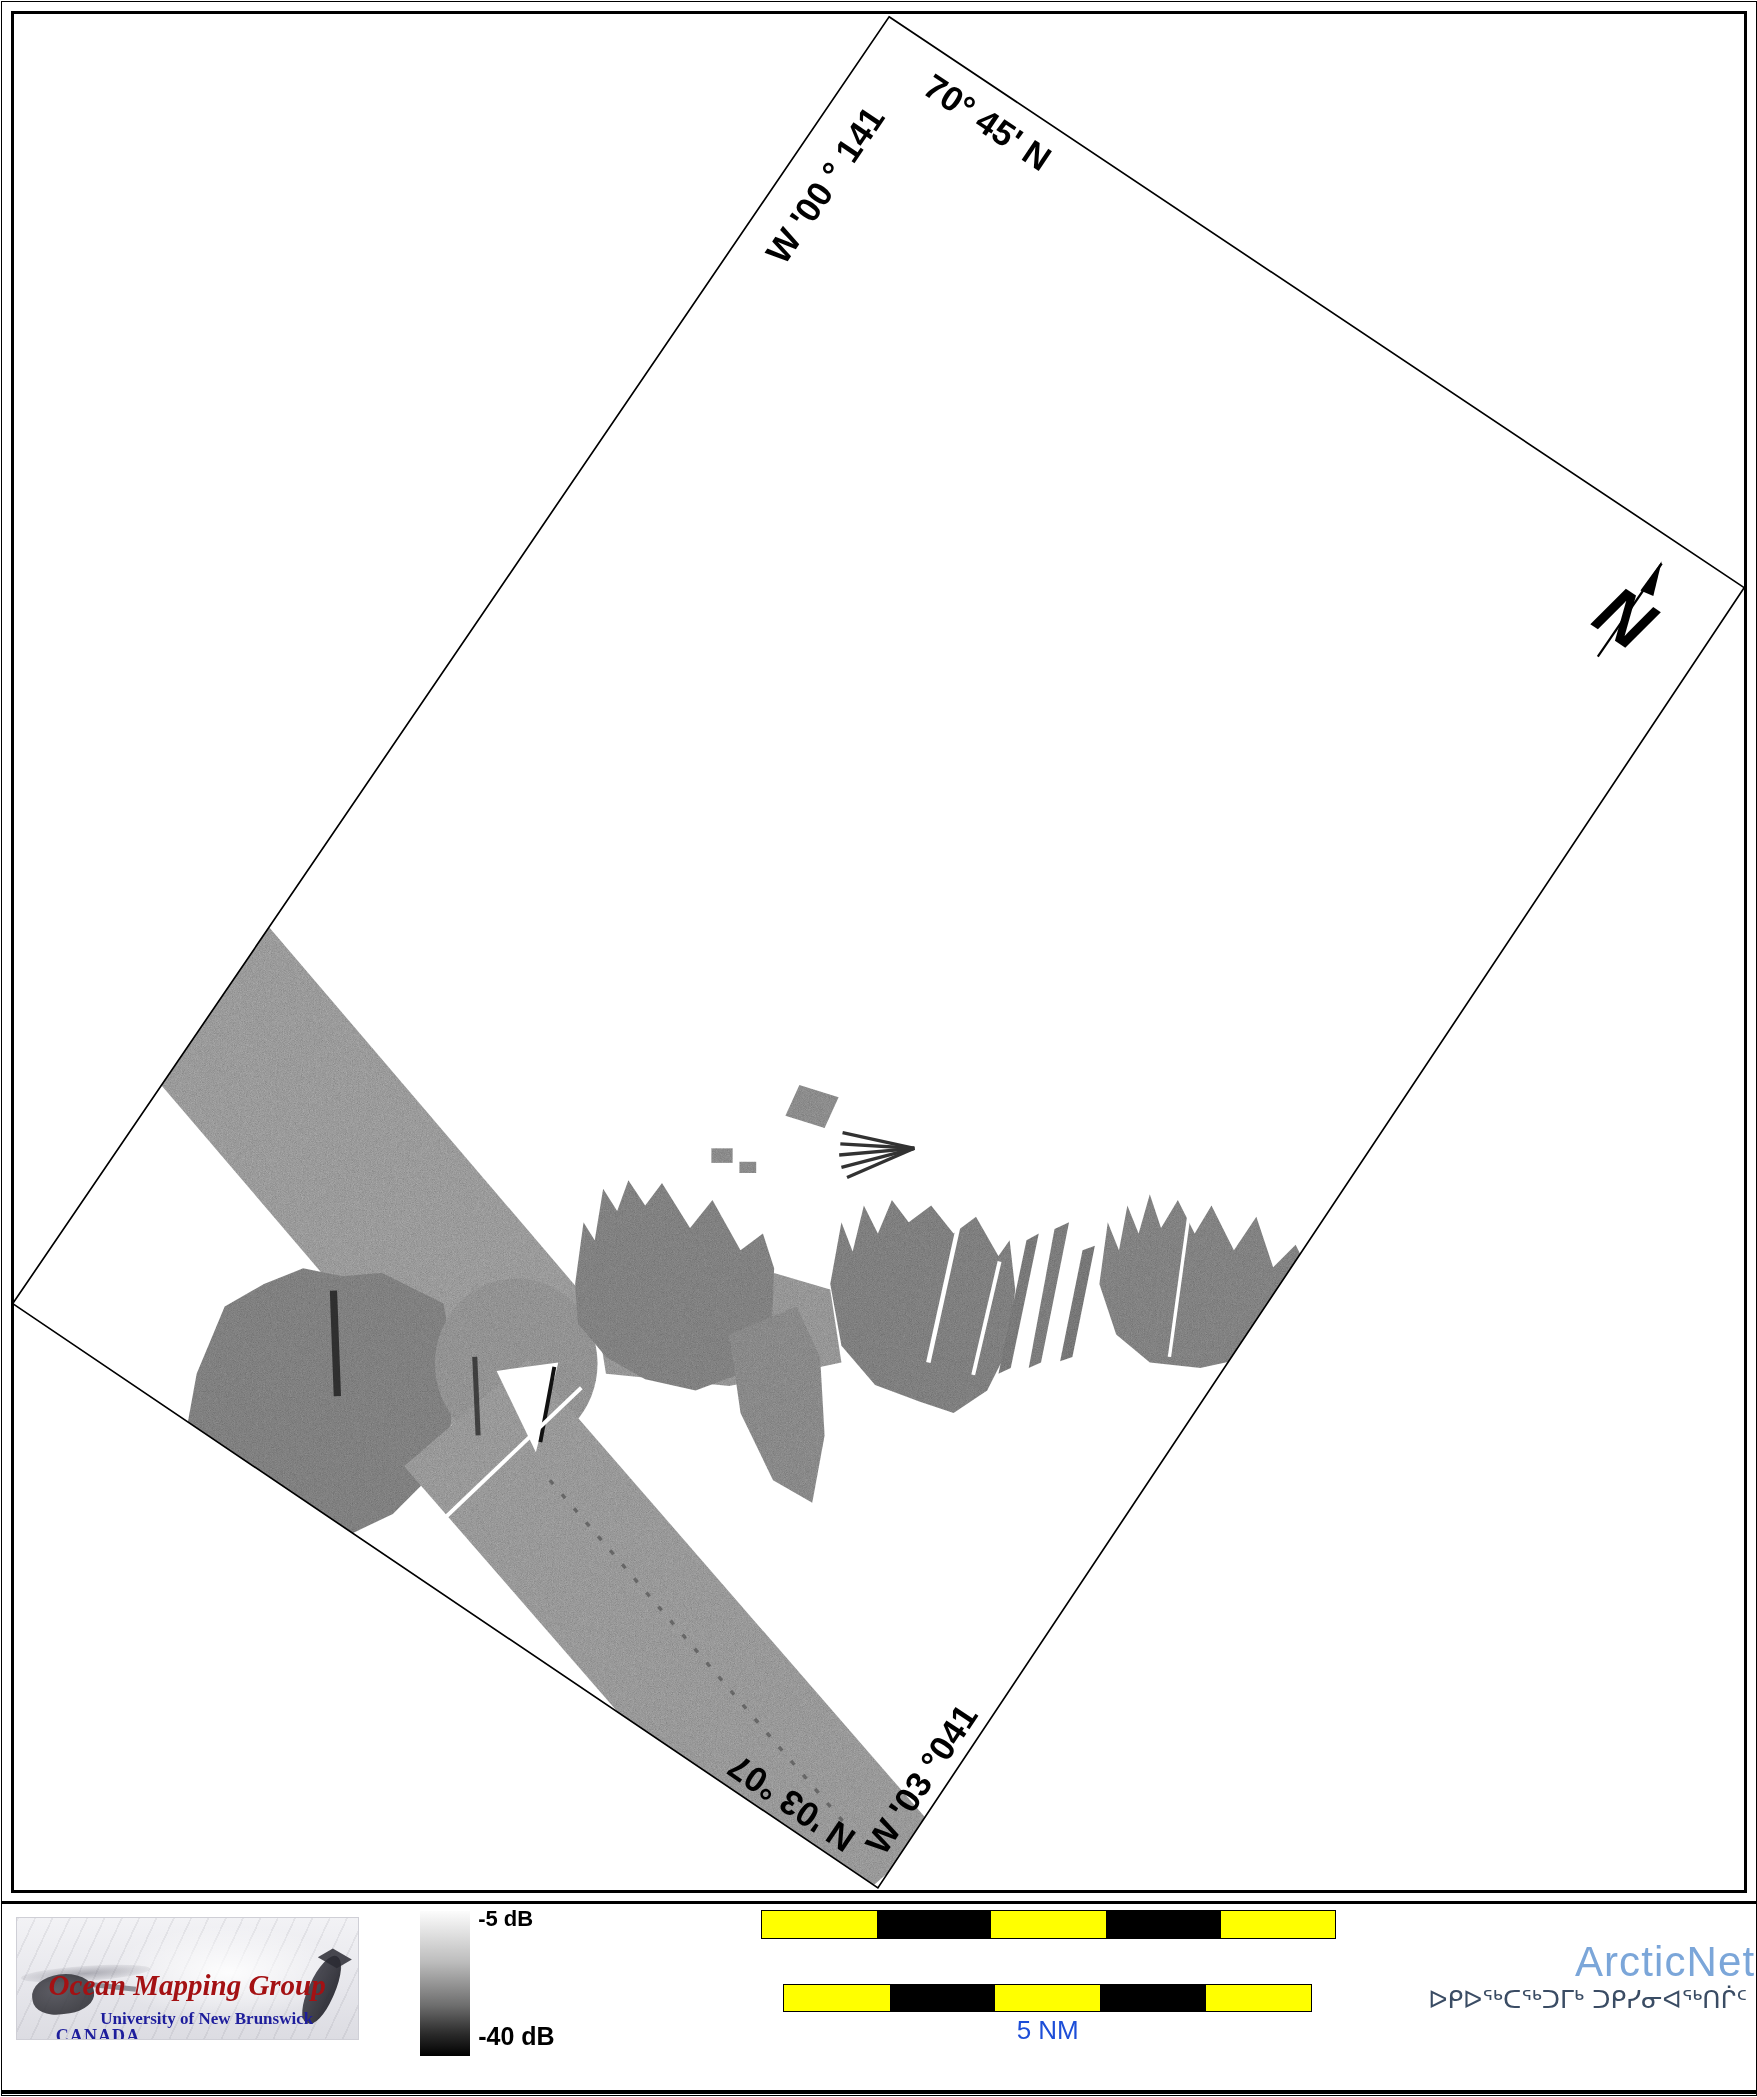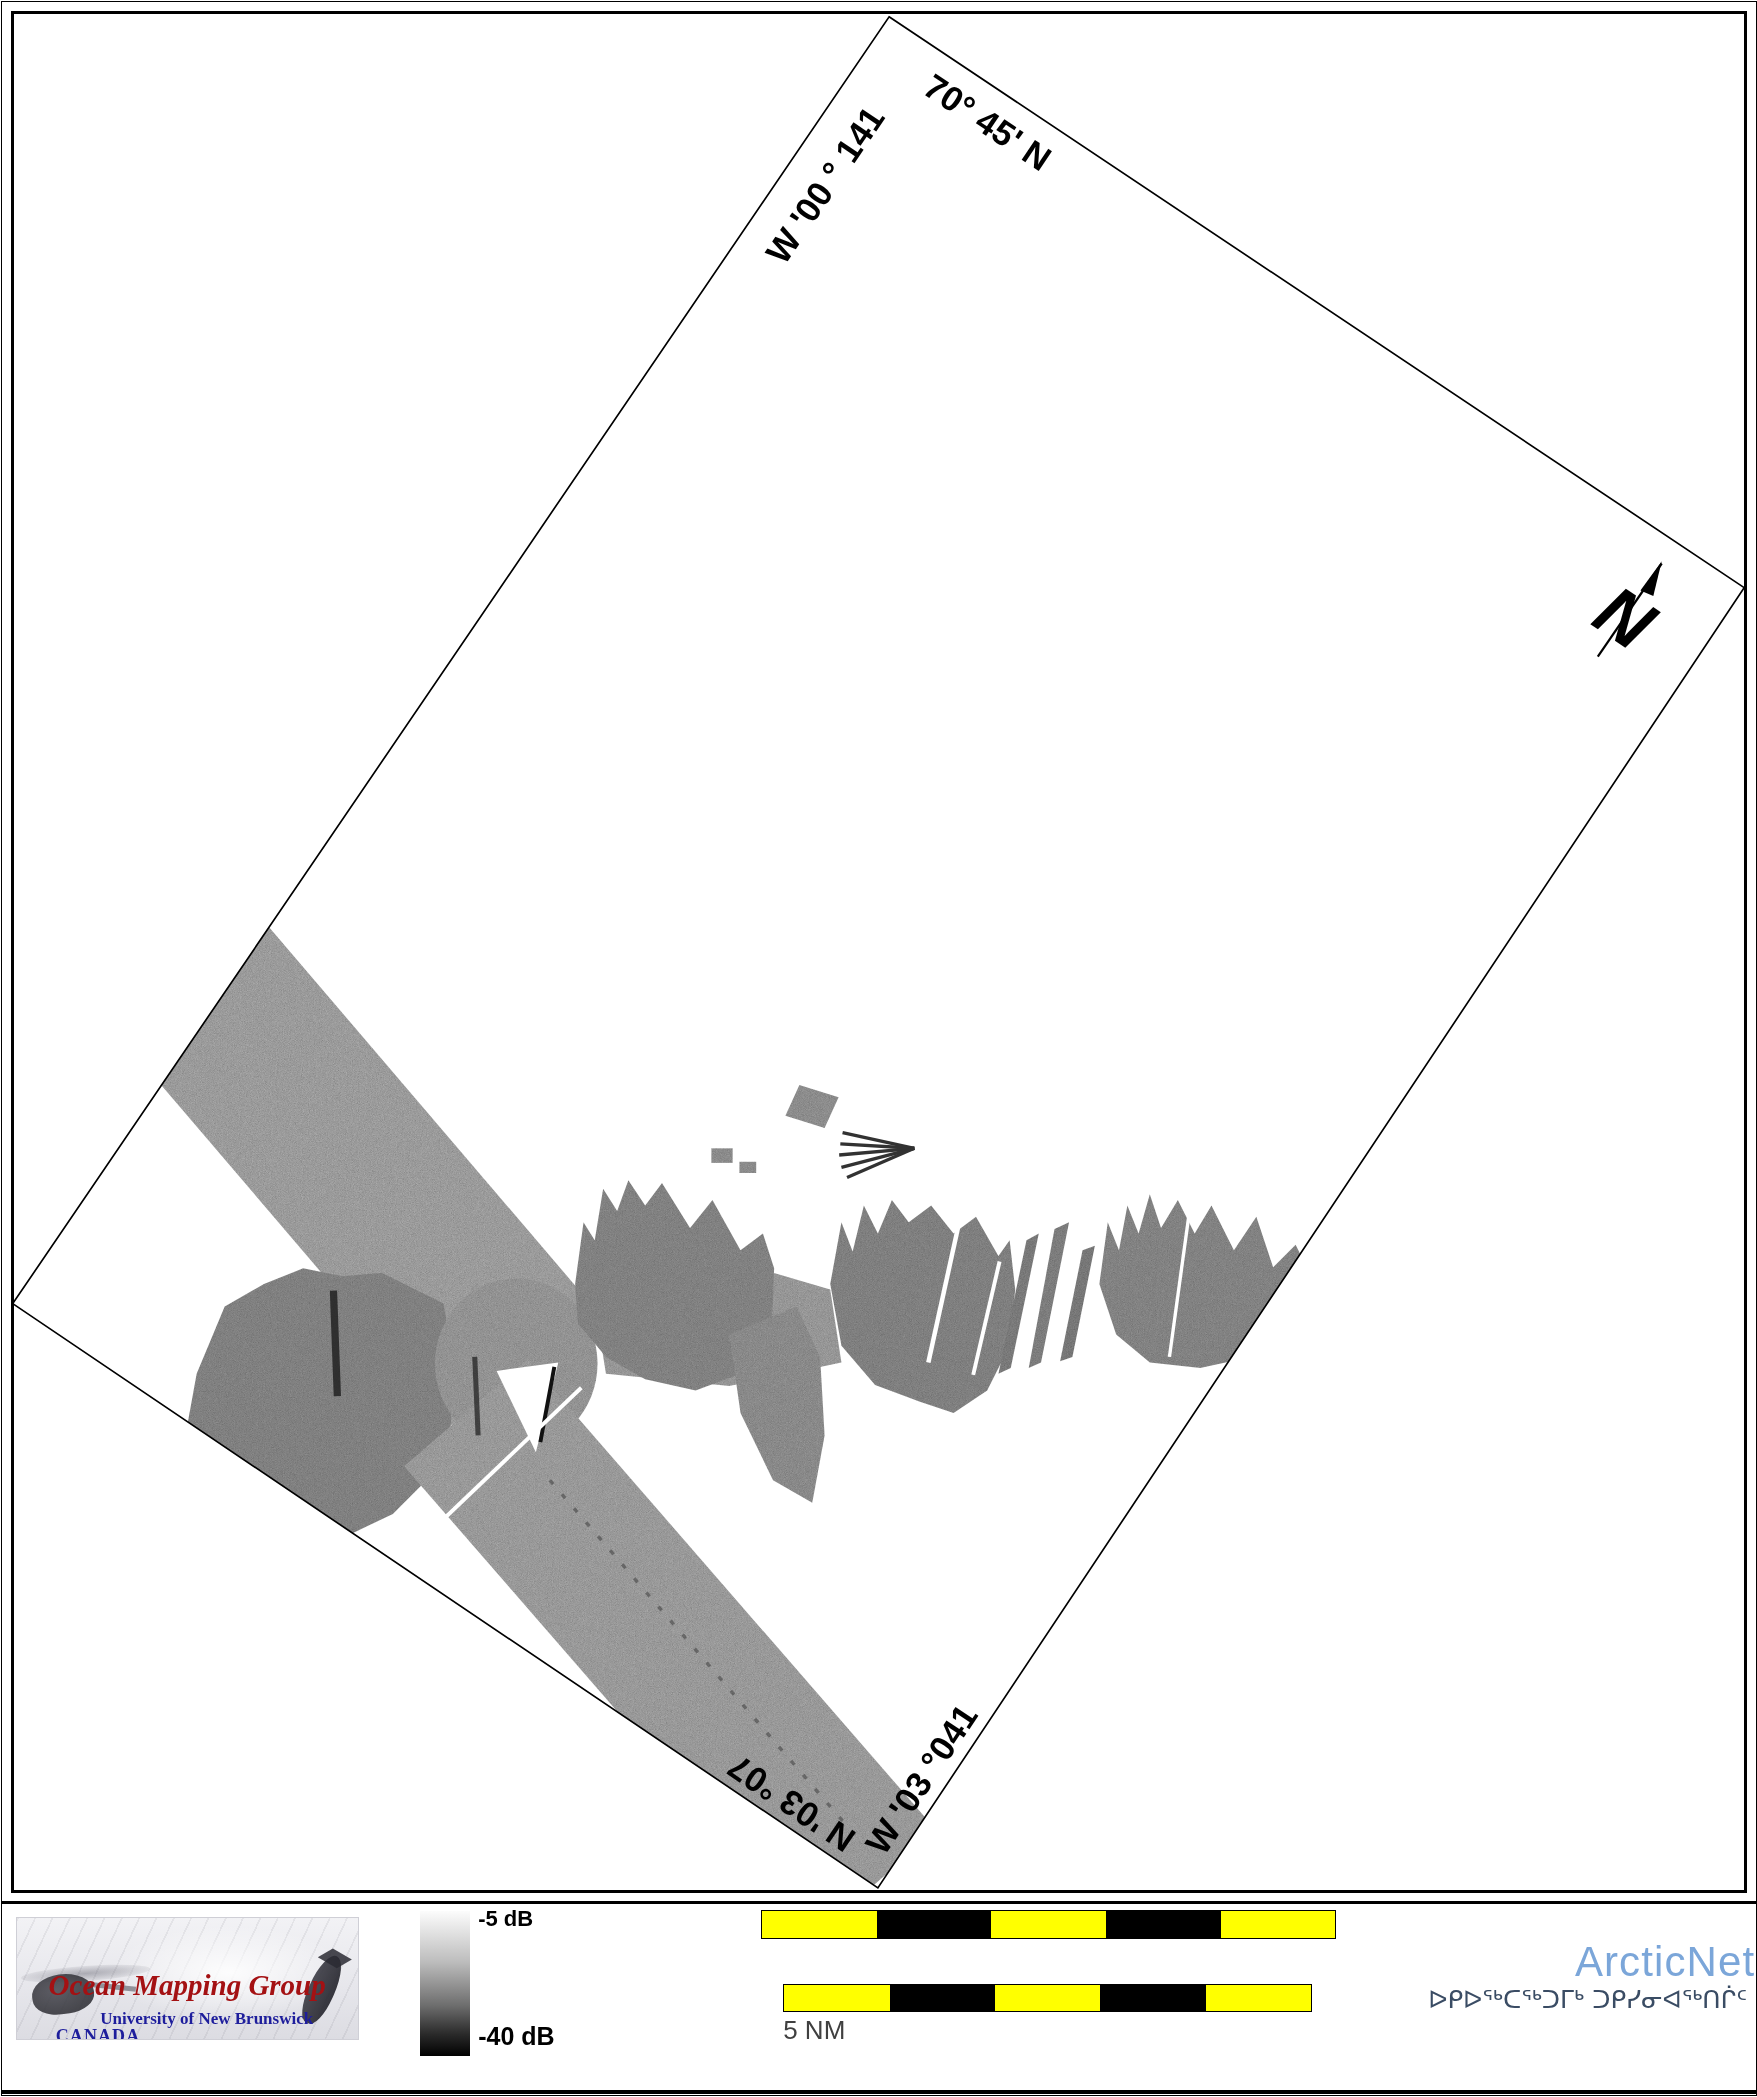--- a/index.html
+++ b/index.html
@@ -59,22 +59,22 @@
 
   
   .bar { position:absolute; border:1.7px solid #000; display:flex; }
   .bar-km { left:759px; top:7.3px; width:575px; height:29px; }
   .bar-nm { left:781px; top:81px; width:529px; height:27.5px; }
   .seg { flex:1 1 0; }
   .seg.y { background:var(--scalebar_yellow,#ffff00); }
   .seg.k { background:#000; }
   .bar-label-km { position:absolute; left:759px; width:575px; top:39px; text-align:center;
     font-size:26px; color:#000; }
-  .bar-label-nm { position:absolute; left:781px; width:529px; top:112px; 
-    font-size:26px; color:#404040; }
+  .bar-label-nm { position:absolute; left:781px; width:529px; top:112px; text-align:center;
+    font-size:26px; color:#1d4ed8; }
 
   
   .arcticnet-name { position:absolute; left:1417px; width:336px; top:35px; text-align:right;
     font-size:42px; letter-spacing:1.1px; color:var(--arcticnet_blue,#7ba6d9); }
   .arcticnet-syllabics { position:absolute; left:1389px; width:393px; top:82px; text-align:center;
     font-family:"DejaVu Sans", sans-serif; font-size:25px;
     color:var(--inuktitut_navy,#3a4c64); white-space:nowrap; }
 
   
   .caption { position:absolute; left:324px; top:159px; white-space:nowrap;

